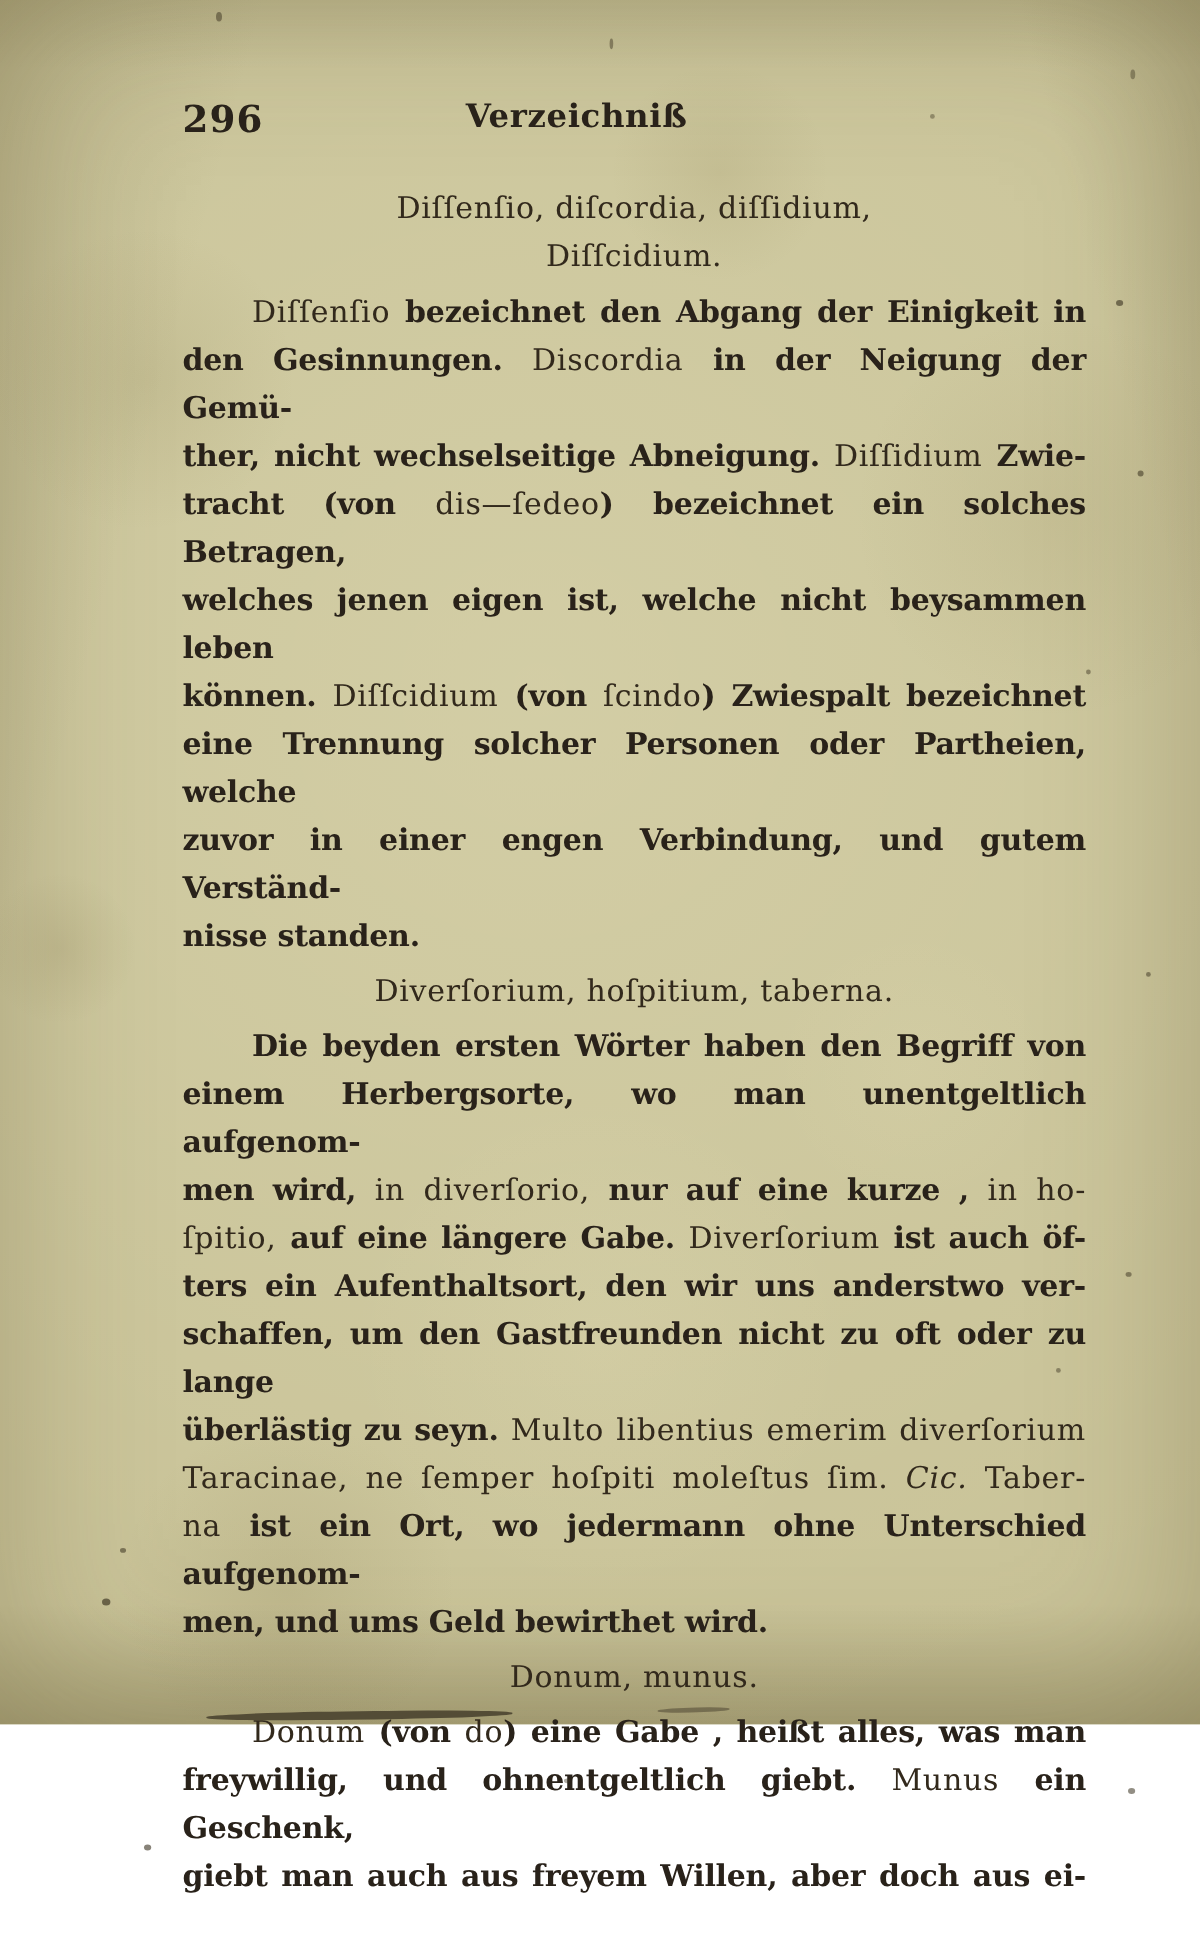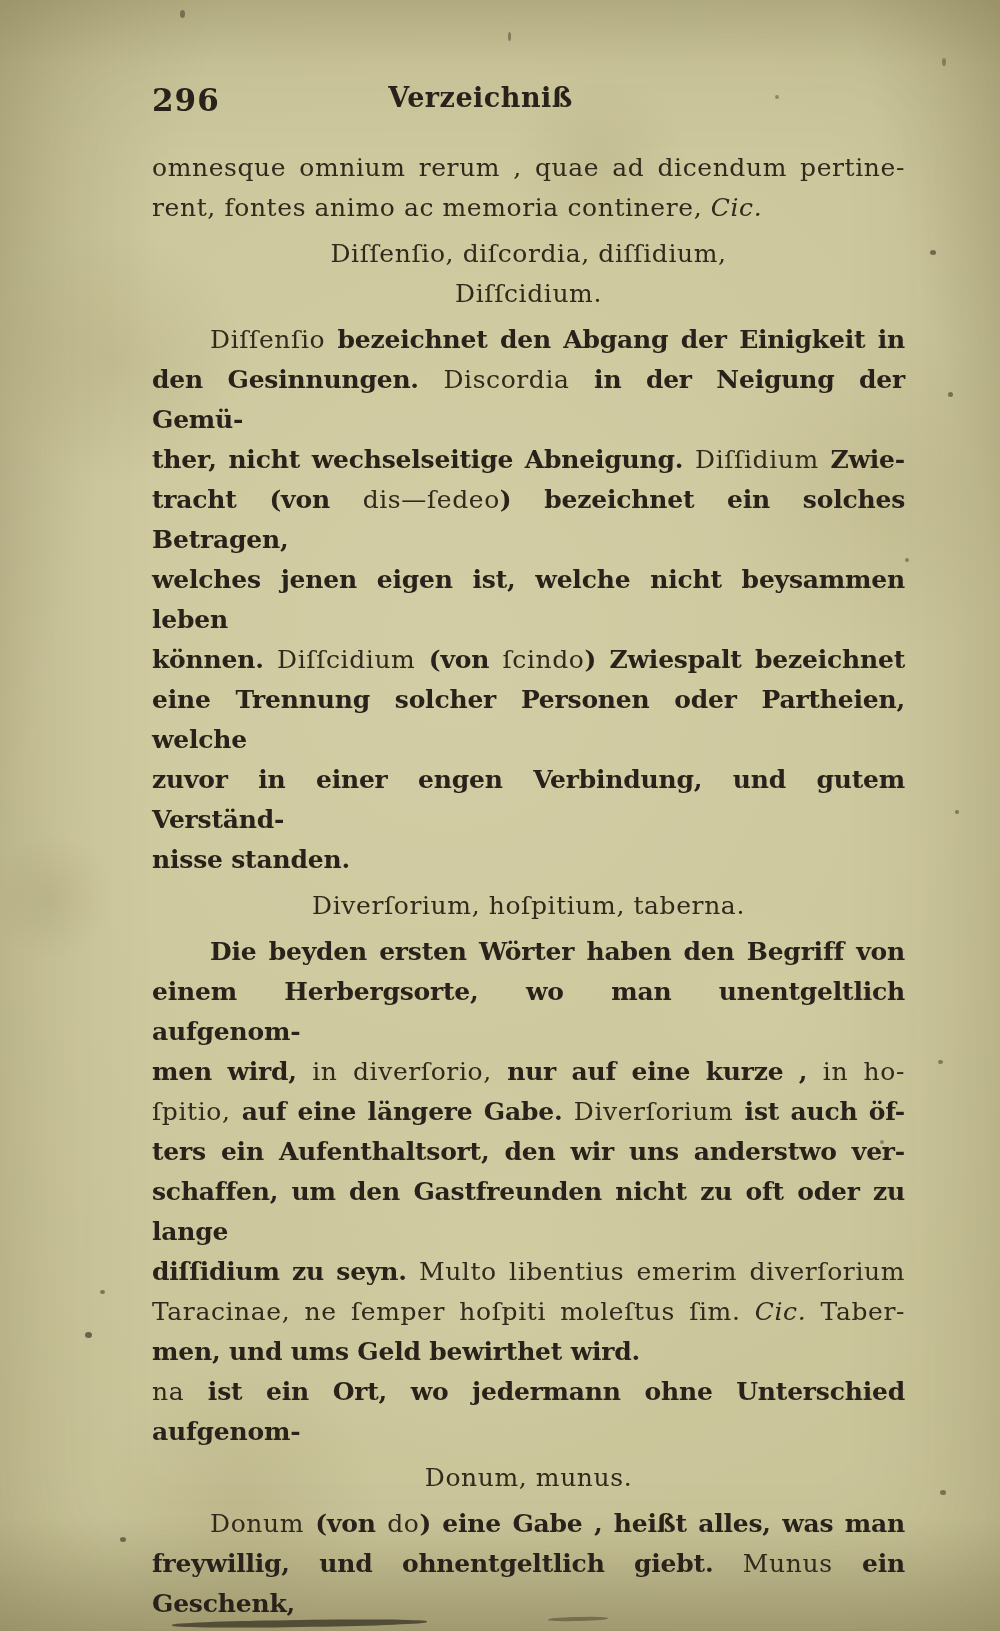--- a/index.html
+++ b/index.html
@@ -6,21 +6,21 @@
     margin: 0;
     padding: 0;
     width: 1000px;
     height: 1631px;
     overflow: hidden;
     font-family: "DejaVu Serif", serif;
   }
   .page {
     position: relative;
     width: 1000px;
-    height: 1631px;
+    height: 1437px;
     background:
       radial-gradient(ellipse 130% 90% at 45% 40%, rgba(255,252,224,0.18), rgba(0,0,0,0) 70%),
       linear-gradient(105deg, rgba(110,100,60,0.20), rgba(0,0,0,0) 16%),
       linear-gradient(255deg, rgba(110,100,60,0.22), rgba(0,0,0,0) 11%),
       linear-gradient(0deg, rgba(100,92,52,0.28), rgba(0,0,0,0) 7%),
       linear-gradient(180deg, rgba(100,92,52,0.12), rgba(0,0,0,0) 4%),
       var(--paper, #c9c398);
     box-shadow: inset 0 0 140px rgba(92,82,42,0.32);
     color: var(--ink, #29221a);
   }
@@ -76,24 +76,20 @@
 <div class="page">
   <div class="mottle"></div>
 
   <div class="page-header">
     <span class="page-number">296</span>
     <span class="header-title">Verzeichniß</span>
   </div>
 
   <div class="text-area">
     <div id="blocks-host">
-        <div class="block para">
-          <div class="line jl"><span class="s-a">omnesque omnium rerum , quae ad dicendum pertine-</span></div>
-          <div class="line"><span class="s-a">rent, fontes animo ac memoria continere, </span><span class="s-i">Cic.</span></div>
-        </div>
         <div class="block heading">
           <div class="line center"><span class="s-a">Diſſenſio, diſcordia, diſſidium,</span></div>
           <div class="line center"><span class="s-a">Diſſcidium.</span></div>
         </div>
         <div class="block para">
           <div class="line jl ind"><span class="s-a">Diſſenſio</span><span class="s-f"> bezeichnet den Abgang der Einigkeit in</span></div>
           <div class="line jl"><span class="s-f">den Gesinnungen. </span><span class="s-a">Discordia</span><span class="s-f"> in der Neigung der Gemü-</span></div>
           <div class="line jl"><span class="s-f">ther, nicht wechselseitige Abneigung. </span><span class="s-a">Diſſidium</span><span class="s-f"> Zwie-</span></div>
           <div class="line jl"><span class="s-f">tracht (von </span><span class="s-a">dis—ſedeo</span><span class="s-f">) bezeichnet ein solches Betragen,</span></div>
           <div class="line jl"><span class="s-f">welches jenen eigen ist, welche nicht beysammen leben</span></div>
@@ -105,24 +101,24 @@
         <div class="block heading">
           <div class="line center"><span class="s-a">Diverſorium, hoſpitium, taberna.</span></div>
         </div>
         <div class="block para">
           <div class="line jl ind"><span class="s-f">Die beyden ersten Wörter haben den Begriff von</span></div>
           <div class="line jl"><span class="s-f">einem Herbergsorte, wo man unentgeltlich aufgenom-</span></div>
           <div class="line jl"><span class="s-f">men wird, </span><span class="s-a">in diverſorio,</span><span class="s-f"> nur auf eine kurze , </span><span class="s-a">in ho-</span></div>
           <div class="line jl"><span class="s-a">ſpitio,</span><span class="s-f"> auf eine längere Gabe. </span><span class="s-a">Diverſorium</span><span class="s-f"> ist auch öf-</span></div>
           <div class="line jl"><span class="s-f">ters ein Aufenthaltsort, den wir uns anderstwo ver-</span></div>
           <div class="line jl"><span class="s-f">schaffen, um den Gastfreunden nicht zu oft oder zu lange</span></div>
-          <div class="line jl"><span class="s-f">diſſidium zu seyn. </span><span class="s-a">Multo libentius emerim diverſorium</span></div>
+          <div class="line jl"><span class="s-f">überlästig zu seyn. </span><span class="s-a">Multo libentius emerim diverſorium</span></div>
           <div class="line jl"><span class="s-a">Taracinae, ne ſemper hoſpiti moleſtus ſim. </span><span class="s-i">Cic.</span><span class="s-a"> Taber-</span></div>
+          <div class="line jl"><span class="s-a">na</span><span class="s-f"> ist ein Ort, wo jedermann ohne Unterschied aufgenom-</span></div>
           <div class="line"><span class="s-f">men, und ums Geld bewirthet wird.</span></div>
-          <div class="line jl"><span class="s-a">na</span><span class="s-f"> ist ein Ort, wo jedermann ohne Unterschied aufgenom-</span></div>
         </div>
         <div class="block heading">
           <div class="line center"><span class="s-a">Donum, munus.</span></div>
         </div>
         <div class="block para">
           <div class="line jl ind"><span class="s-a">Donum</span><span class="s-f"> (von </span><span class="s-a">do</span><span class="s-f">) eine Gabe , heißt alles, was man</span></div>
           <div class="line jl"><span class="s-f">freywillig, und ohnentgeltlich giebt. </span><span class="s-a">Munus</span><span class="s-f"> ein Geschenk,</span></div>
           <div class="line jl"><span class="s-f">giebt man auch aus freyem Willen, aber doch aus ei-</span></div>
         </div>
       </div>

